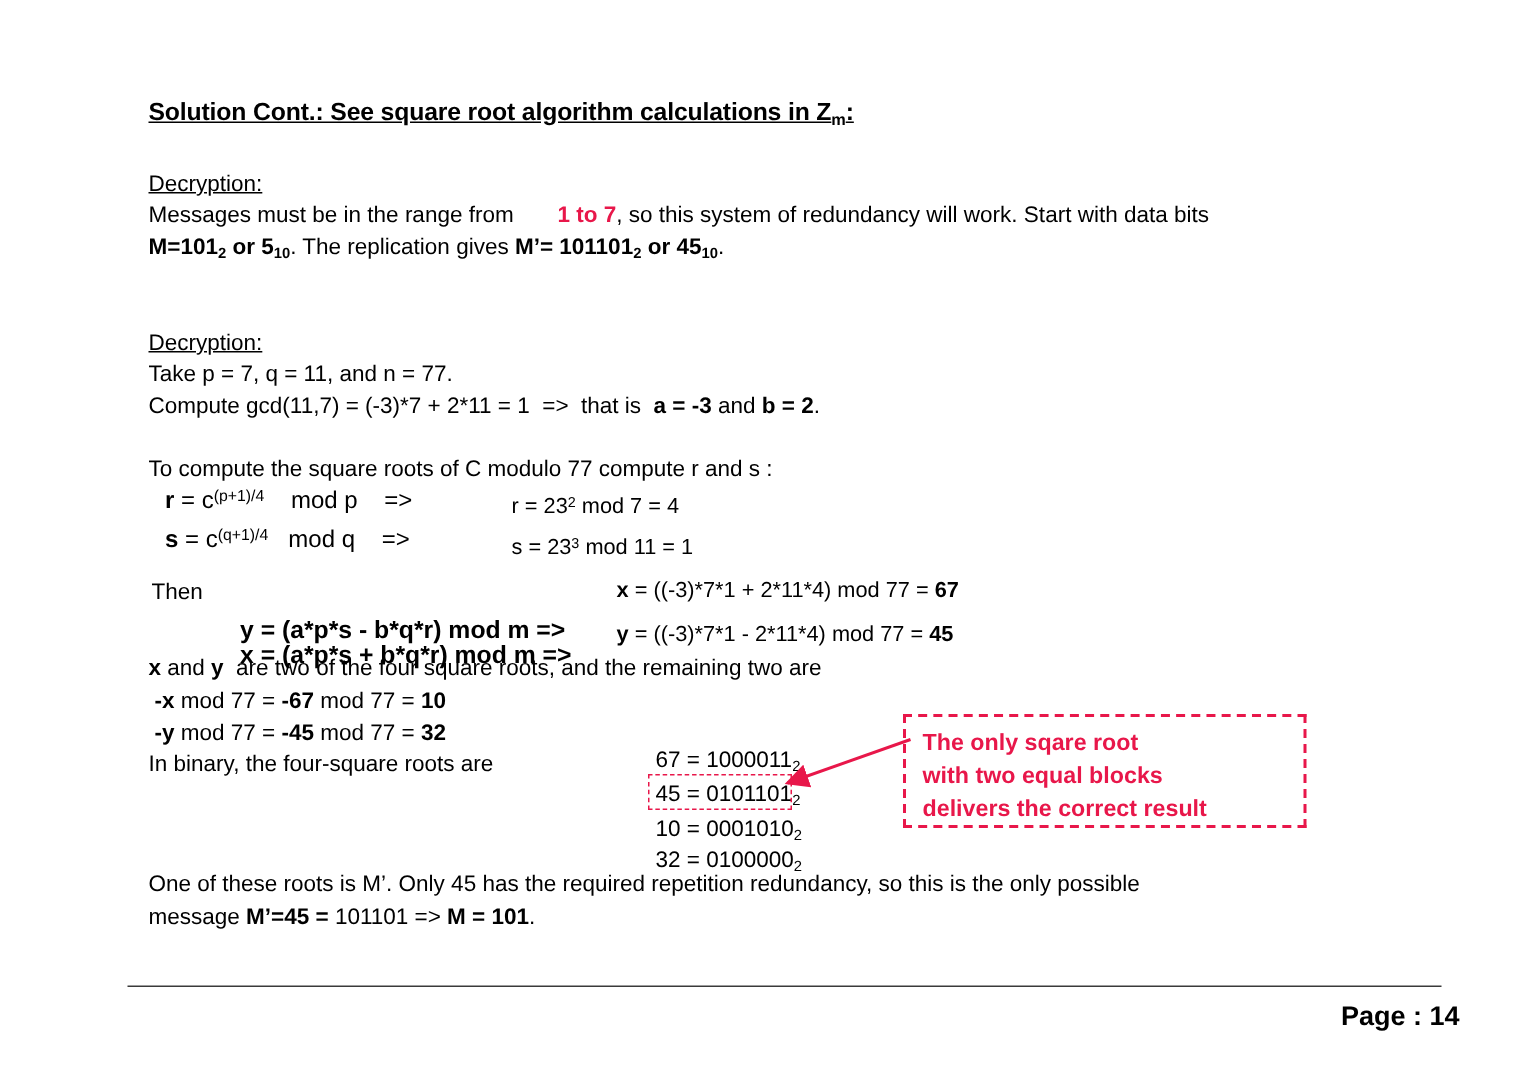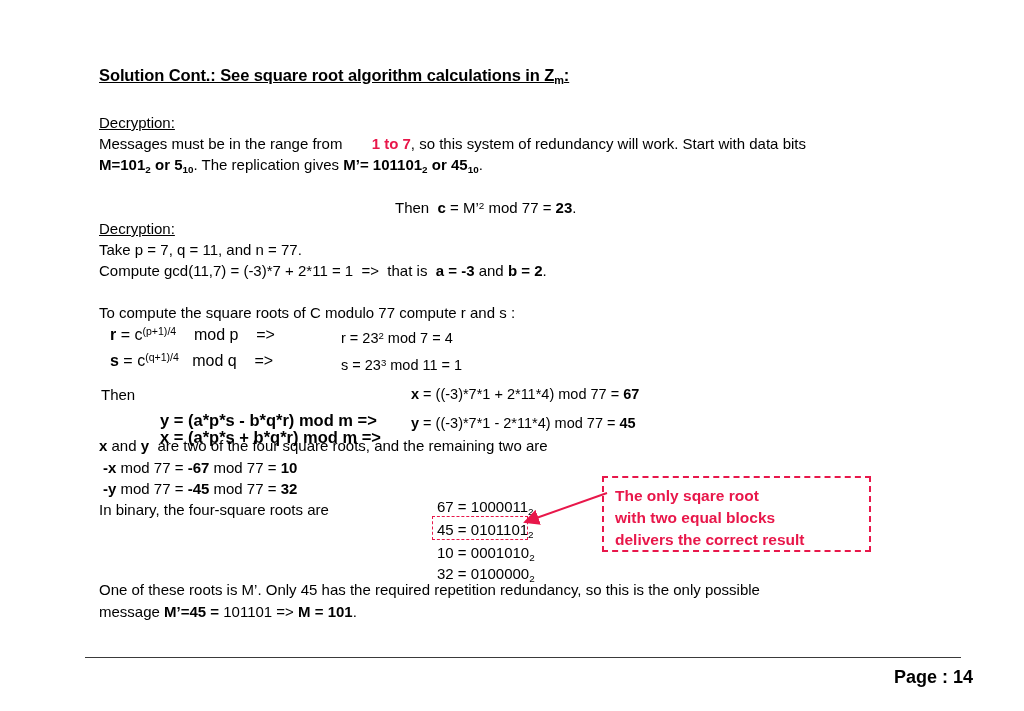--- a/index.html
+++ b/index.html
@@ -128,21 +128,20 @@
 <div class="slide">
 
   <div class="abs" id="title"><span>Solution Cont.: See square root algorithm calculations in Z</span><sub>m</sub><span>:</span></div>
 
   <div class="abs" id="enc-head">Decryption:</div>
 
   <div class="abs" id="enc-l1"><span>Messages must be in the range from </span><span class="red b">1 to 7</span><span>, so this system of redundancy will work. Start with data bits</span></div>
 
   <div class="abs" id="enc-l2"><span class="b">M=101</span><sub class="b">2</sub><span class="b"> or 5</span><sub class="b">10</sub><span>. The replication gives </span><span class="b">M’= 101101</span><sub class="b">2</sub><span class="b"> or 45</span><sub class="b">10</sub><span>.</span></div>
 
-  <div class="abs" id="then-c">Then&nbsp; <span class="b">c</span> = M’<sup>2</sup> mod 77 = <span class="b">23</span>.</div>
 
   <div class="abs" id="dec-head">Decryption:</div>
   <div class="abs" id="dec-l1">Take p = 7, q = 11, and n = 77.</div>
   <div class="abs" id="dec-l2">Compute gcd(11,7) = (-3)*7 + 2*11 = 1&nbsp; =&gt;&nbsp; that is&nbsp; <span class="b">a = -3</span> and <span class="b">b = 2</span>.</div>
 
   <div class="abs" id="roots-intro">To compute the square roots of C modulo 77  compute r and s :</div>
 
   <div class="abs" id="r-lhs"><span class="b">r</span> = c<sup>(p+1)/4</sup>&nbsp;&nbsp;&nbsp; mod p&nbsp;&nbsp;&nbsp; =&gt;</div>
   <div class="abs" id="r-rhs">r = 23<sup>2</sup> mod 7 = 4</div>
 

